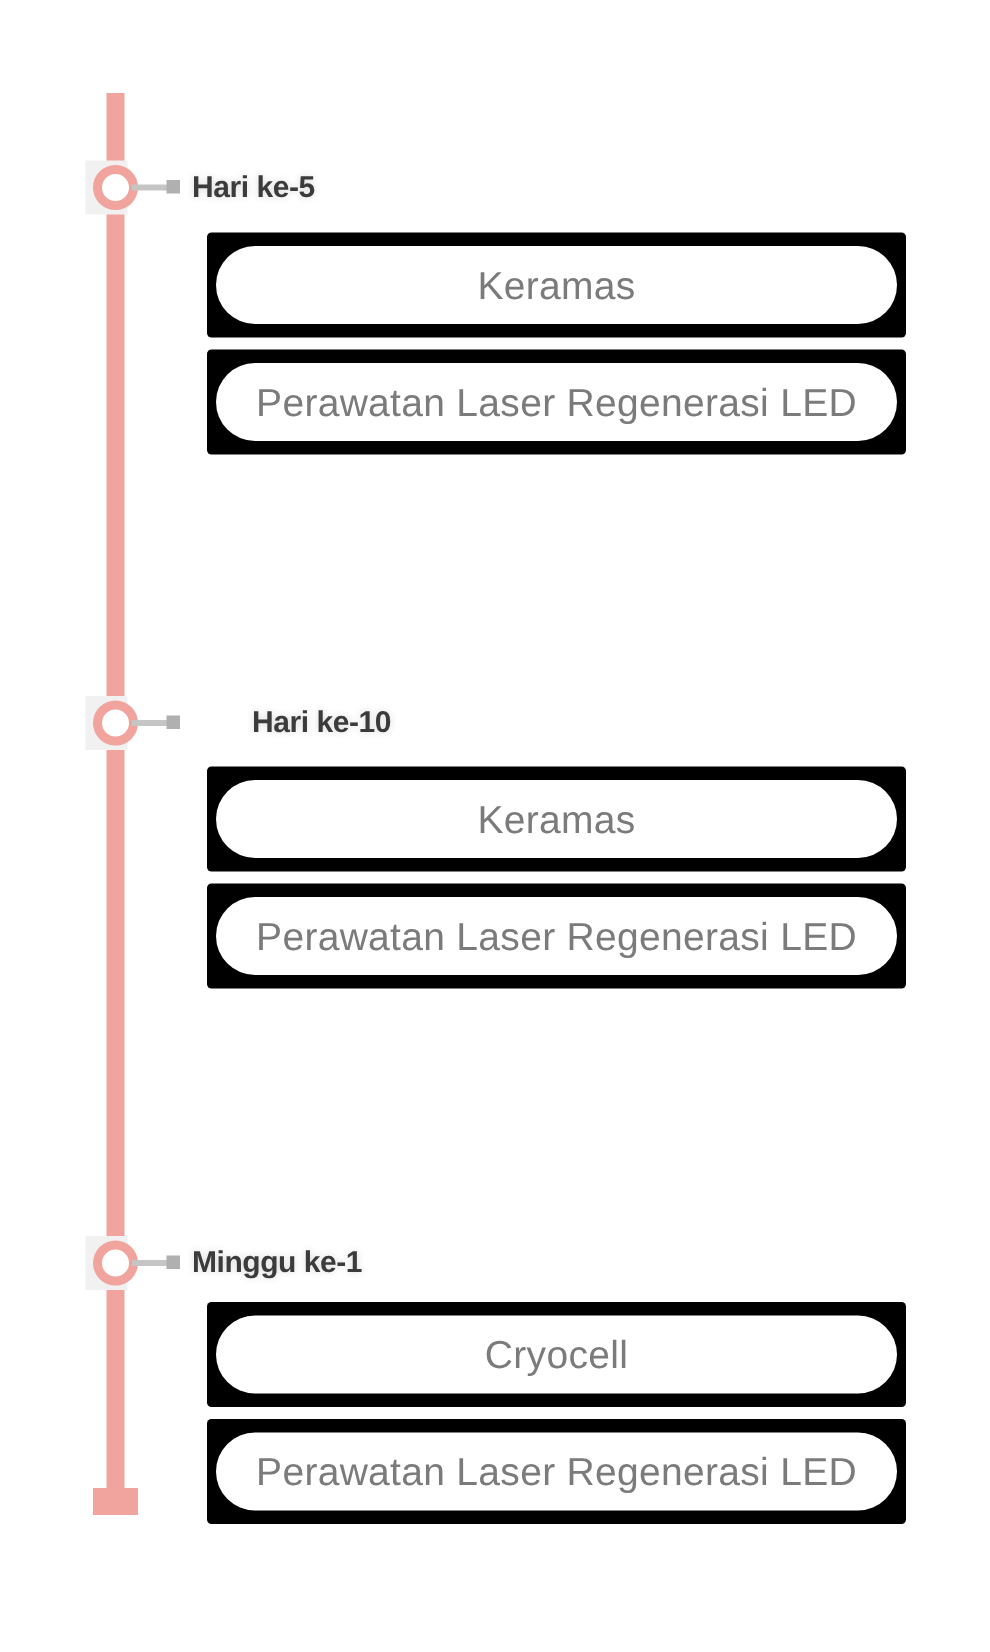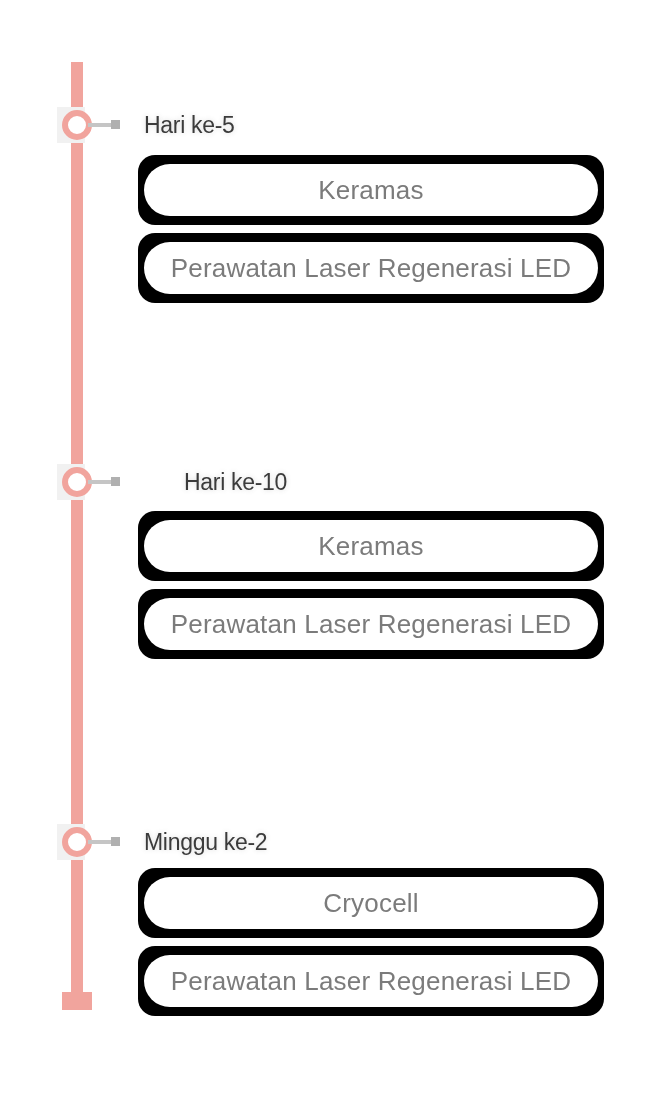--- a/index.html
+++ b/index.html
@@ -31,29 +31,29 @@
   }
   .connector{
     position:absolute;left:88px;width:26px;height:4px;
     background:#c5c5c5;
   }
   .nub{
     position:absolute;left:111px;width:9px;height:9px;
     background:#b0b0b0;
   }
   .section-label{
-    position:absolute;left:144px;height:34px;line-height:34px;
-    font-size:23px;font-weight:400;color:#3b3b3b;
+    position:absolute;left:128px;height:34px;line-height:34px;
+    font-size:20px;font-weight:700;color:#3b3b3b;
     letter-spacing:-0.3px;white-space:nowrap;
     text-shadow:0 0 5px rgba(80,80,80,0.22);
   }
   
   .card{
     position:absolute;left:138px;width:466px;height:70px;
-    background:#000000;border-radius:17px;
+    background:#000000;border-radius:3px;
   }
   .card .pill{
     position:absolute;top:9px;bottom:9px;left:6px;right:6px;
     background:#ffffff;border-radius:26px;
     display:flex;align-items:center;justify-content:center;
   }
   .card .pill span{
     font-size:26px;color:#7b7b7b;font-weight:400;
     letter-spacing:0.2px;white-space:nowrap;
   }
@@ -112,21 +112,21 @@
         <span>Perawatan Laser Regenerasi LED</span>
       </div>
     </div>
   </div>
 
   <div class="s2">
     <div class="node-bg"></div>
     <div class="node-ring"></div>
     <div class="connector"></div>
     <div class="nub"></div>
-    <div class="section-label">Minggu ke-2</div>
+    <div class="section-label">Minggu ke-1</div>
     <div class="card card-a">
       <div class="pill">
         <span>Cryocell</span>
       </div>
     </div>
     <div class="card card-b">
       <div class="pill">
         <span>Perawatan Laser Regenerasi LED</span>
       </div>
     </div>

